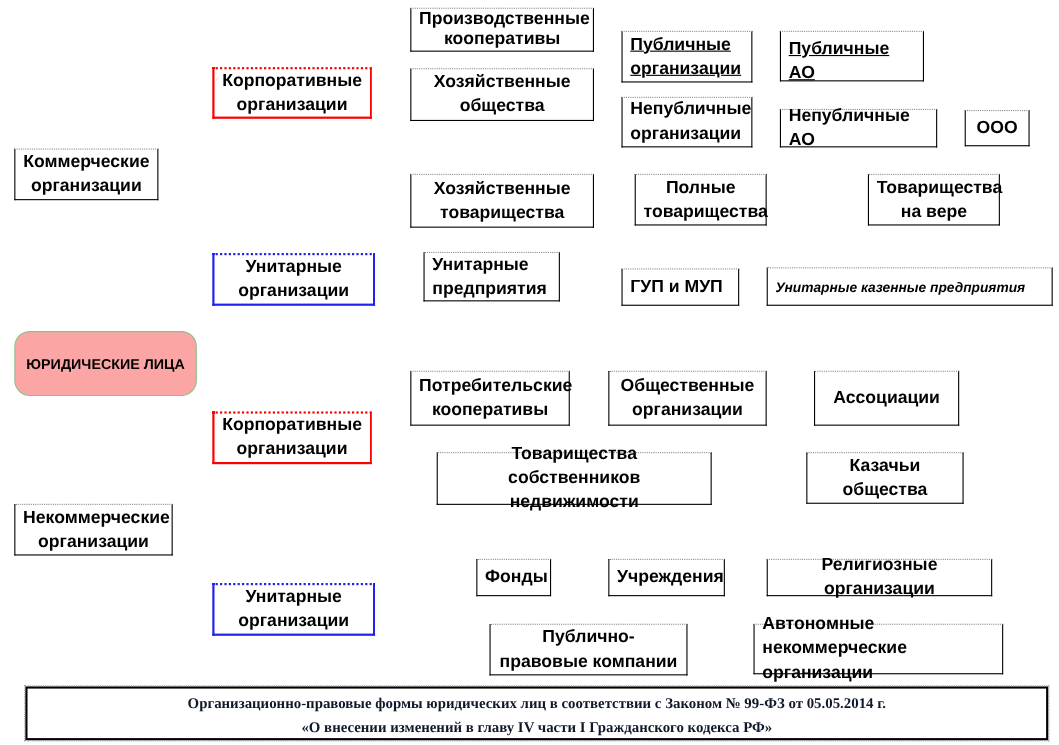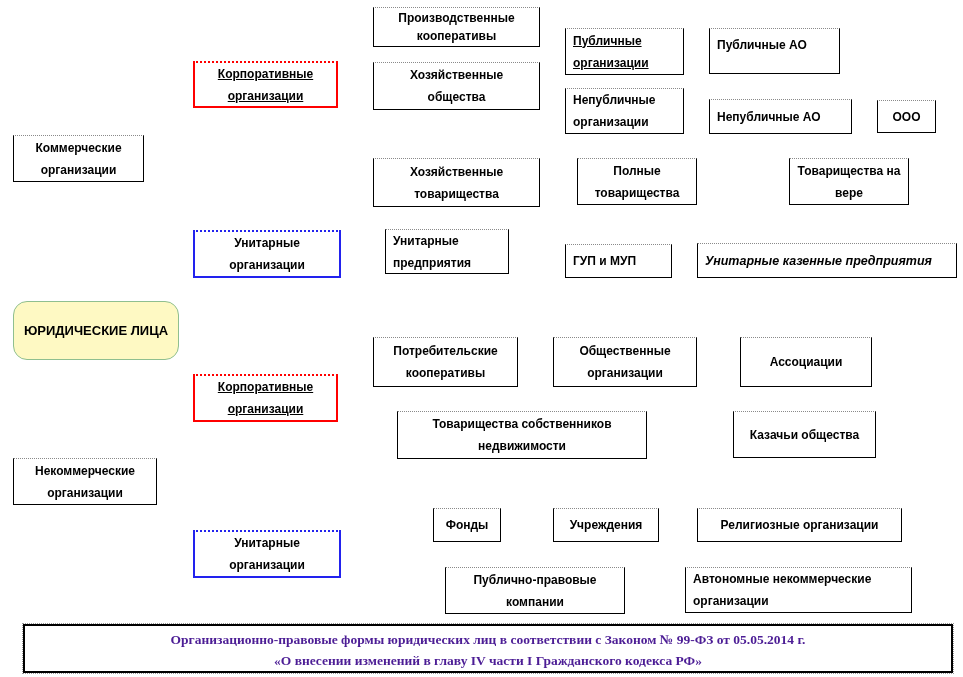--- a/index.html
+++ b/index.html
@@ -16,49 +16,49 @@
     font-family: "Liberation Sans", sans-serif;
   }
   .node {
     position: absolute;
     box-sizing: border-box;
     background: #ffffff;
     border: 1px solid #000000;
     border-top: 1px dotted #8a8a8a;
     color: #000000;
     font-weight: bold;
-    font-size: 12px;
+    font-size: 16px;
     line-height: 22px;
     display: flex;
     align-items: center;
     justify-content: center;
     padding: 1px 7px;
   }
   .node .lbl { width: 100%; text-align: center; }
   .node.align-left { justify-content: flex-start; }
   .node.align-left .lbl { text-align: left; }
   .node.valign-top { align-items: flex-start; padding-top: 5px; }
   .node.tight { line-height: 18px; }
   .node.root {
-    background: #fef9c3;
+    background: #fca5a5;
     border: 1px solid #8fbf8f;
     border-radius: 14px;
     font-size: 13px;
     line-height: 24px;
   }
-  .node.corporate { border: 2px solid #ff0000; border-top-style: dotted; text-decoration: underline; }
+  .node.corporate { border: 2px solid #ff0000; border-top-style: dotted; }
   .node.unitary  { border: 2px solid #2222ee; border-top-style: dotted; }
   .node.kazennye { font-style: italic; font-size: 12.5px; }
   .caption {
     position: absolute;
     box-sizing: border-box;
     border: 2px solid #000000;
     outline: 1px dotted #9a9a9a;
     background: #ffffff;
-    color: #4c1d95;
+    color: #0f172a;
     font-family: "Liberation Serif", serif;
     font-weight: bold;
     font-size: 13.5px;
     line-height: 21px;
     text-align: center;
     padding-top: 3px;
     left: 23px; top: 624px; width: 930px; height: 49px;
   }
 </style>
 </head>
@@ -92,21 +92,21 @@
       </div>
       <div class="node plain" style="left: 373px; top: 62px; width: 167px; height: 48px;">
         <span class="lbl">Хозяйственные общества</span>
       </div>
       <div class="node plain align-left" style="left: 565px; top: 28px; width: 119px; height: 47px; text-decoration: underline;">
         <span class="lbl">Публичные организации</span>
       </div>
       <div class="node plain align-left" style="left: 565px; top: 88px; width: 119px; height: 46px;">
         <span class="lbl">Непубличные организации</span>
       </div>
-      <div class="node plain align-left valign-top" style="left: 709px; top: 28px; width: 131px; height: 46px;">
+      <div class="node plain align-left valign-top" style="left: 709px; top: 28px; width: 131px; height: 46px; text-decoration: underline;">
         <span class="lbl">Публичные АО</span>
       </div>
       <div class="node plain align-left" style="left: 709px; top: 99px; width: 143px; height: 35px;">
         <span class="lbl">Непубличные АО</span>
       </div>
       <div class="node plain" style="left: 877px; top: 100px; width: 59px; height: 33px;">
         <span class="lbl">ООО</span>
       </div>
       <div class="node plain" style="left: 373px; top: 158px; width: 167px; height: 49px;">
         <span class="lbl">Хозяйственные товарищества</span>

